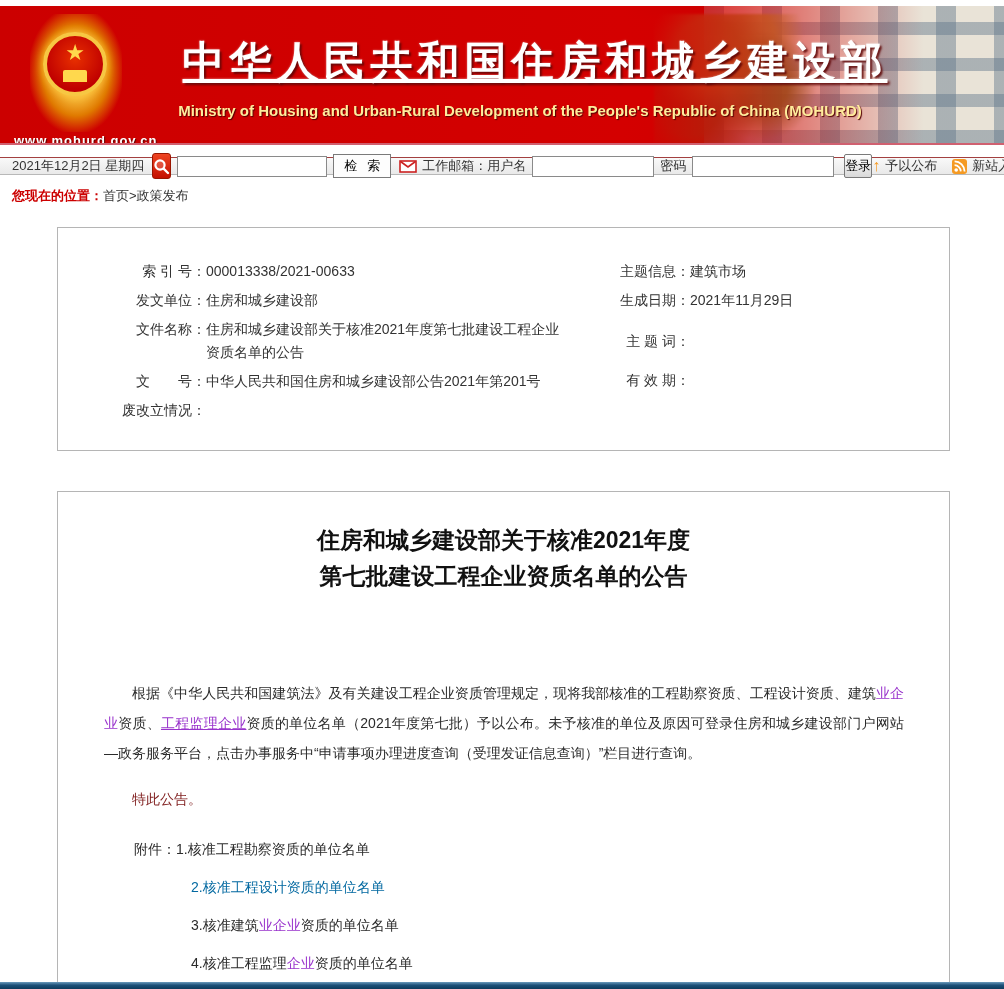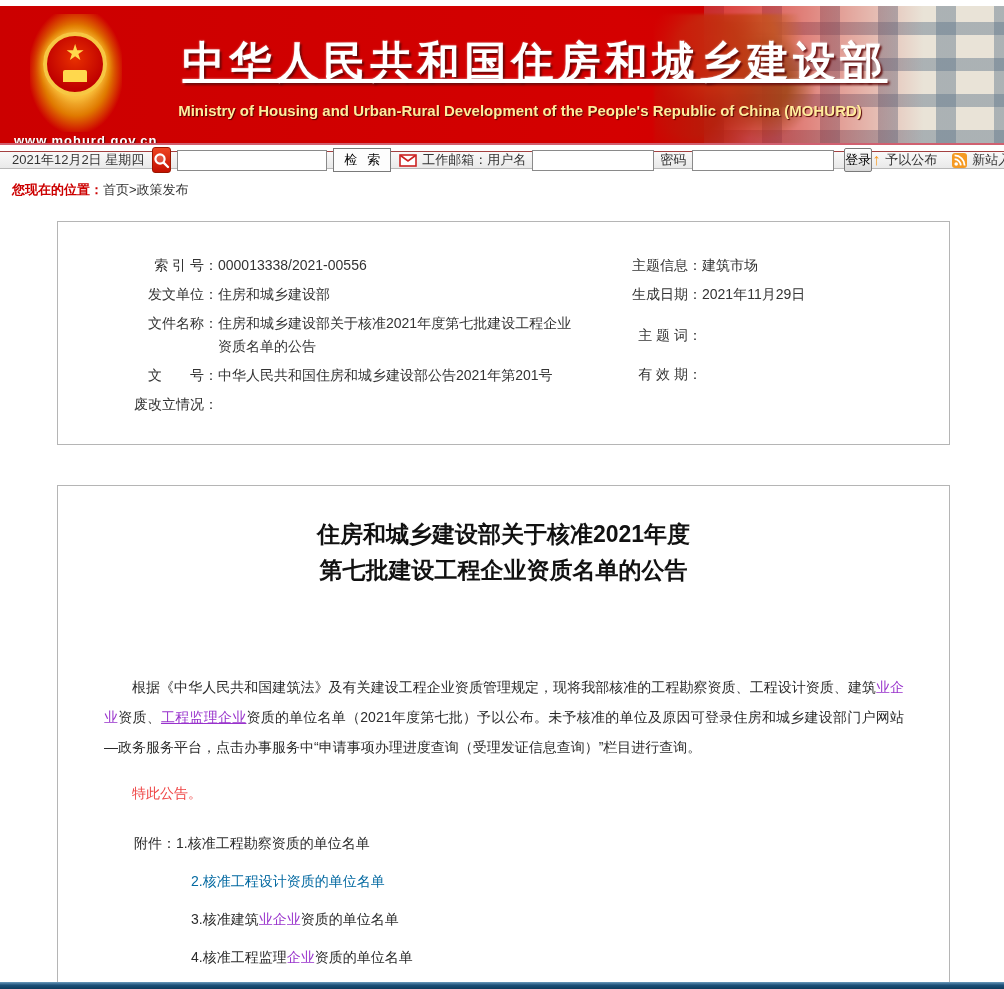--- a/index.html
+++ b/index.html
@@ -33,21 +33,21 @@
   .emblem-star-big { position:absolute; left:0; right:0; top:6px; text-align:center; color:#ffd84d; font-size:22px; line-height:22px; }
   .emblem-gate { position:absolute; left:16px; top:34px; width:24px; height:12px; background:#ffd84d; border-radius:2px 2px 0 0; }
   .banner-url { position:absolute; left:14px; top:127px; color:#ffffff; font-size:13px; font-weight:bold; letter-spacing:1px; text-shadow:1px 1px 1px #5a0000; }
   .banner-title { position:absolute; left:150px; top:28px; width:770px; text-align:center; color:#ffffff;
     font-size:42px; font-weight:bold; letter-spacing:5px; white-space:nowrap;
     text-shadow:2px 2px 2px rgba(90,0,0,.85), 0 0 2px rgba(255,255,255,.6);text-decoration:underline; }
   .banner-subtitle { position:absolute; left:150px; top:96px; width:740px; text-align:center; color:#ffec9c;
     font-size:15px; font-weight:bold; text-shadow:1px 1px 1px #550000; }
 
   
-  .toolbar { display:flex; align-items:center; margin-top:6px; height:18px; padding:0 12px;
+  .toolbar { display:flex; align-items:center; margin-top:12px; height:18px; padding:0 12px;
     background:linear-gradient(#f9f9f9,#e9e9e9); border-top:1px solid #a34040; border-bottom:1px solid #b8b8b8;
     font-size:13px; color:#333; white-space:nowrap; }
   .tb-date { margin-right:8px; }
   .tb-search-btn { width:26px; height:26px; border:1px solid #9a1500; border-radius:3px;
     background:linear-gradient(#ee4422,#c41000); display:flex; align-items:center; justify-content:center; cursor:pointer; padding:0; }
   .tb-input { height:21px; border:1px solid #8a8a8a; background:#fff; margin:0 6px; }
   .tb-search-input { width:150px; }
   .tb-retrieve { height:24px; width:62px; background:#fdfdfd; border:1px solid #7a7a7a; font-size:13px; cursor:pointer;
     font-family:inherit; letter-spacing:10px; padding-left:10px; margin-right:8px; }
   .tb-mail-icon { display:inline-flex; margin-right:5px; }
@@ -60,38 +60,38 @@
   .rss-icon { width:15px; height:15px; background:#f59a23; border-radius:3px; display:inline-flex; align-items:flex-end; margin-left:10px; }
   .tb-link { color:#333; text-decoration:none; cursor:pointer; }
 
   
   .breadcrumb { margin:12px 0 0 12px; font-size:13px; }
   .bc-prefix { color:#cc0000; font-weight:bold; }
   .breadcrumb a { color:#333; text-decoration:none; cursor:pointer; }
 
   
   .meta-box { display:flex; width:893px; margin:22px 0 0 57px; border:1px solid #b5b5b5; background:#fff;
-    padding:32px 0 22px 12px; font-size:14px; }
+    padding:32px 0 22px 0; font-size:14px; }
   .meta-left { width:528px; }
   .meta-right { width:340px; }
   .meta-row { display:flex; margin-bottom:6px; line-height:23px; }
   .meta-label { width:148px; text-align:right; flex:0 0 auto; white-space:pre; }
   .meta-right .meta-label { width:104px; }
   .meta-value { max-width:358px; }
   .mr-gap1 { margin-top:16px; }
   .mr-gap2 { margin-top:18px; }
 
   
   .doc-box { position:relative; width:893px; min-height:507px; margin:40px 0 0 57px; border:1px solid #b5b5b5; background:#fff; }
   .doc-title { margin-top:30px; text-align:center; font-size:23px; font-weight:bold; line-height:36px; color:#111; }
   .doc-title span { display:block; }
   .doc-para { margin:84px 45px 0 46px; font-size:14px; line-height:30px; text-indent:2em; color:#2b2b2b; text-align:justify; }
   .kw { color:#9933cc; text-decoration:none; cursor:pointer; }
   .kw-u { text-decoration:underline; }
-  .doc-closing { margin:16px 45px 0 46px; font-size:14px; line-height:30px; text-indent:2em; color:#ef4444; }
+  .doc-closing { margin:16px 45px 0 46px; font-size:14px; line-height:30px; text-indent:2em; color:#7f1d1d; }
   .attachments { margin:20px 45px 0 76px; font-size:14px; color:#2b2b2b; }
   .att-row { line-height:30px; margin-bottom:8px; }
   .att-indent { padding-left:57px; }
 
   
   .footer-bar { position:absolute; left:0; bottom:0; width:100%; height:7px;
     background:linear-gradient(180deg,#6b9bbd 0%, #1c5078 45%, #0d3a5c 100%); }
 </style>
 </head>
 <body>
@@ -149,21 +149,21 @@
   </div>
 
   <div class="breadcrumb">
     <span class="bc-prefix">您现在的位置：</span><a>首页</a><span>&gt;</span><a>政策发布</a>
   </div>
 
   <section class="meta-box">
     <div class="meta-left">
       <div class="meta-row">
         <span class="meta-label">索 引 号：</span>
-        <span class="meta-value">000013338/2021-00556</span>
+        <span class="meta-value">000013338/2021-00633</span>
       </div>
       <div class="meta-row">
         <span class="meta-label">发文单位：</span>
         <span class="meta-value">住房和城乡建设部</span>
       </div>
       <div class="meta-row">
         <span class="meta-label">文件名称：</span>
         <span class="meta-value">住房和城乡建设部关于核准2021年度第七批建设工程企业资质名单的公告</span>
       </div>
       <div class="meta-row">

